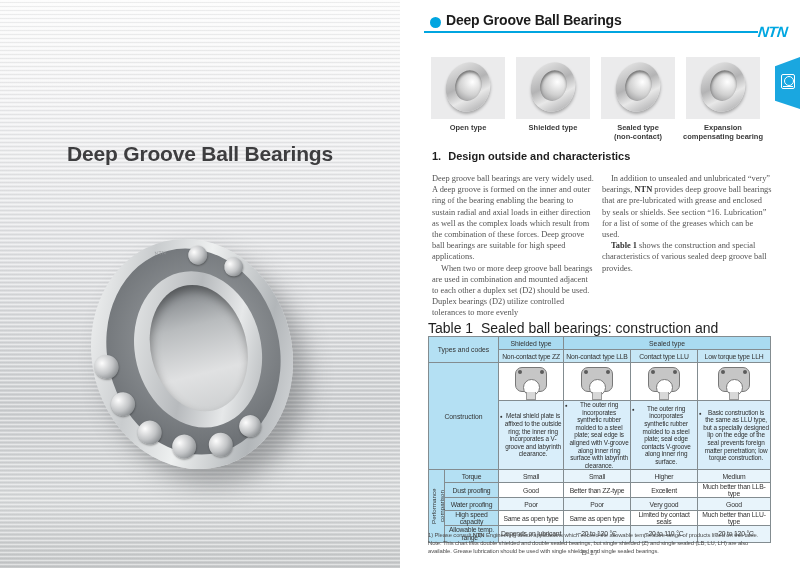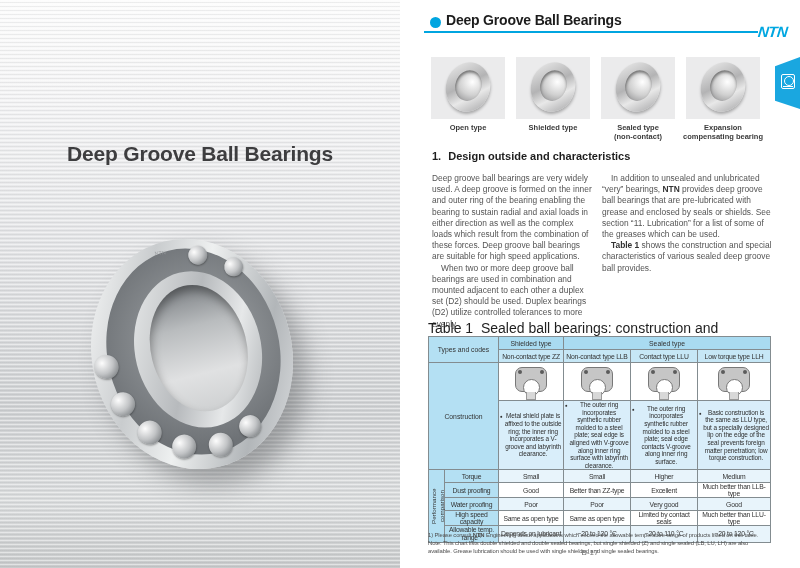--- a/index.html
+++ b/index.html
@@ -57,21 +57,21 @@
   
   .tab { position:absolute; left:775px; top:57px; width:25px; height:52px; background:#1aa7e0;
     clip-path:polygon(0 18%, 100% 0, 100% 100%, 0 84%); }
   .tab-icon { position:absolute; left:6px; top:17px; width:14px; height:15px; border:1.4px solid #fff; border-radius:2px; }
   .tab-icon::before { content:""; position:absolute; left:1.5px; top:1px; width:8px; height:8px; border:1.2px solid #fff; border-radius:50%; }
   .tab-icon::after { content:""; position:absolute; left:1px; right:1px; bottom:1.2px; height:0; border-top:1.2px solid #fff; }
 
   
   .sec-head { position:absolute; left:432px; top:150px; font-size:11px; font-weight:bold; color:#1e1e1e; }
   .sec-head .num { margin-right:7px; }
-  .col { position:absolute; top:173px; font-size:8.4px; line-height:11.2px; color:#545454; }
+  .col { position:absolute; top:173px; font-size:8.4px; line-height:11.2px; color:#545454;font-family:Liberation Serif, serif; }
   .col-l { left:432px; width:162px; }
   .col-r { left:602px; width:170px; }
   .col p.ind { text-indent:9px; }
   .col b { color:#333; }
 
   
   .tbl-title { position:absolute; left:428px; top:320px; font-size:14px; font-weight:normal; color:#1e1e1e; white-space:pre-wrap; }
   table.ct { position:absolute; left:428px; top:336px; width:342px; border-collapse:collapse; table-layout:fixed; }
   table.ct td { border:1px solid #838c90; font-size:6.8px; color:#333; text-align:center; vertical-align:middle; padding:0 1px; }
   td.hdr1 { background:#a9dbf1; height:13px; }
@@ -159,21 +159,21 @@
   </div>
 
   <div class="sec-head">
     <span class="num">1.</span><span>Design outside and characteristics</span>
   </div>
   <div class="col col-l">
     <p>Deep groove ball bearings are very widely used. A deep groove is formed on the inner and outer ring of the bearing enabling the bearing to sustain radial and axial loads in either direction as well as the complex loads which result from the combination of these forces. Deep groove ball bearings are suitable for high speed applications.</p>
     <p class="ind">When two or more deep groove ball bearings are used in combination and mounted adjacent to each other a duplex set (D2) should be used. Duplex bearings (D2) utilize controlled tolerances to more evenly</p>
   </div>
   <div class="col col-r">
-    <p class="ind"><span>In addition to unsealed and unlubricated “very” bearings, </span><b>NTN</b><span> provides deep groove ball bearings that are pre-lubricated with grease and enclosed by seals or shields. See section “11. Lubrication” for a list of some of the greases which can be used.</span></p>
+    <p class="ind"><span>In addition to unsealed and unlubricated “very” bearings, </span><b>NTN</b><span> provides deep groove ball bearings that are pre-lubricated with grease and enclosed by seals or shields. See section “16. Lubrication” for a list of some of the greases which can be used.</span></p>
     <p class="ind"><b>Table 1</b><span> shows the construction and special characteristics of various sealed deep groove ball provides.</span></p>
   </div>
 
   <div class="tbl-title">Table 1  Sealed ball bearings: construction and characteristics</div>
   <table class="ct">
     <colgroup>
       <col style="width:16px">
         <col style="width:54px">
         <col style="width:65px">
         <col style="width:67px">

